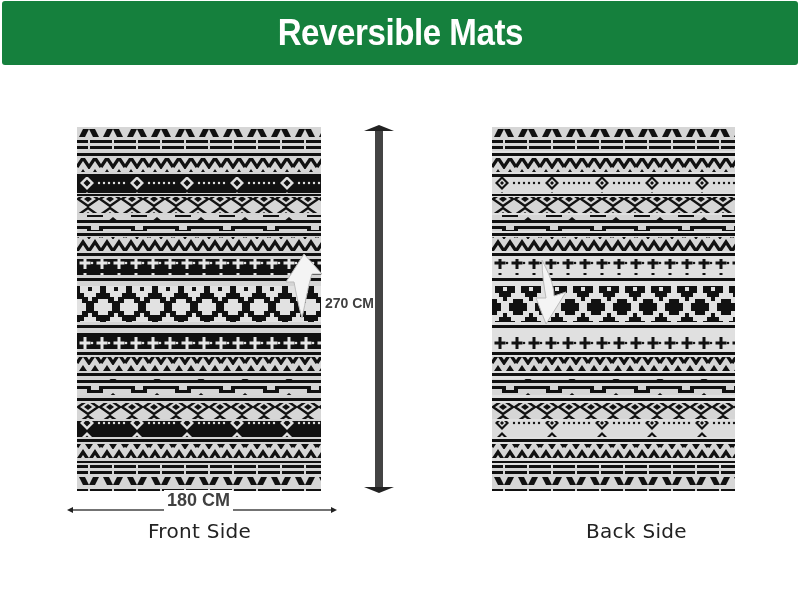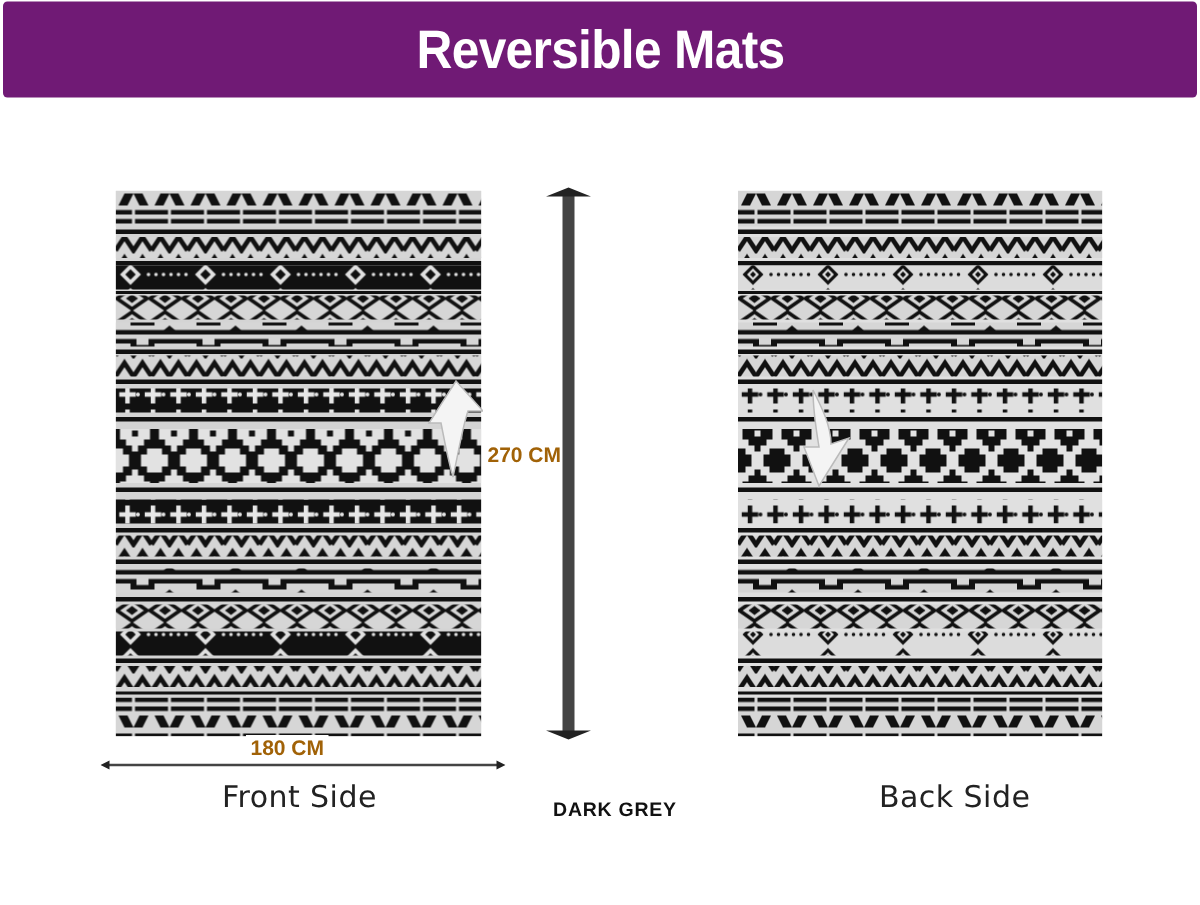--- a/index.html
+++ b/index.html
@@ -1,44 +1,44 @@
 <!DOCTYPE html>
 <html><head>
   <meta charset="utf-8">
   <style>
     * { box-sizing: border-box; margin: 0; padding: 0; }
     html, body { width: 800px; height: 603px; background: #ffffff; overflow: hidden; }
     body { position: relative; font-family: "Liberation Sans", sans-serif; }
 
     .title-banner {
       position: absolute; left: 2px; top: 1px; width: 796px; height: 64px;
-      background: #701a75; border-radius: 3px;
+      background: #15803d; border-radius: 3px;
       display: flex; align-items: center; justify-content: center;
     }
     .title-text {
       color: #ffffff; font-family: "Liberation Sans", sans-serif; font-weight: bold;
       font-size: 36px; letter-spacing: -0.5px; transform: scaleX(0.92);
     }
 
     .mat { position: absolute; overflow: hidden; }
     .mat svg { display: block; width: 100%; height: 100%; }
     .mat-front { left: 77px; top: 127px; width: 244px; height: 364px; }
     .mat-back  { left: 492px; top: 127px; width: 243px; height: 364px; }
 
     .flip-arrow { position: absolute; }
     .flip-front { left: 282px; top: 252px; width: 40px; height: 70px; }
     .flip-back  { left: 532px; top: 258px; width: 44px; height: 68px; }
 
     .dim-v-line { position: absolute; left: 358px; top: 125px; width: 2px; height: 368px; }
     .dim-label {
       position: absolute; font-family: "Liberation Sans", sans-serif; font-weight: bold;
-      color: #a16207; background: #fff; white-space: nowrap;
+      color: #404040; background: #fff; white-space: nowrap;
     }
     .dim-height { left: 325px; top: 293px; font-size: 14px; padding: 2px 0; }
-    .dim-width { left: 164px; top: 490px; font-size: 14px; padding: 0 3px; }
+    .dim-width { left: 164px; top: 490px; font-size: 18px; padding: 0 3px; }
     .dim-h-line { position: absolute; left: 67px; top: 505px; width: 270px; height: 10px; }
 
     .side-label {
       position: absolute; font-family: "DejaVu Sans", sans-serif; color: #222;
       font-size: 20px; letter-spacing: 0.3px;
     }
     .front-label { left: 148px; top: 519px; }
     .back-label  { left: 586px; top: 519px; }
 
     .color-name {
@@ -225,14 +225,13 @@
   <line x1="3" y1="5" x2="267" y2="5" stroke="#444" stroke-width="1.6"></line>
   <polygon points="6,2 0,5 6,8" fill="#222"></polygon>
   <polygon points="264,2 270,5 264,8" fill="#222"></polygon>
 </svg>
 <span class="dim-label dim-width">180 CM</span>
 
 <span class="side-label front-label">Front Side</span>
 <span class="side-label back-label">Back Side</span>
 
 <div class="color-name">
-  <div>DARK GREY</div>
 </div>
 
 </body></html>

